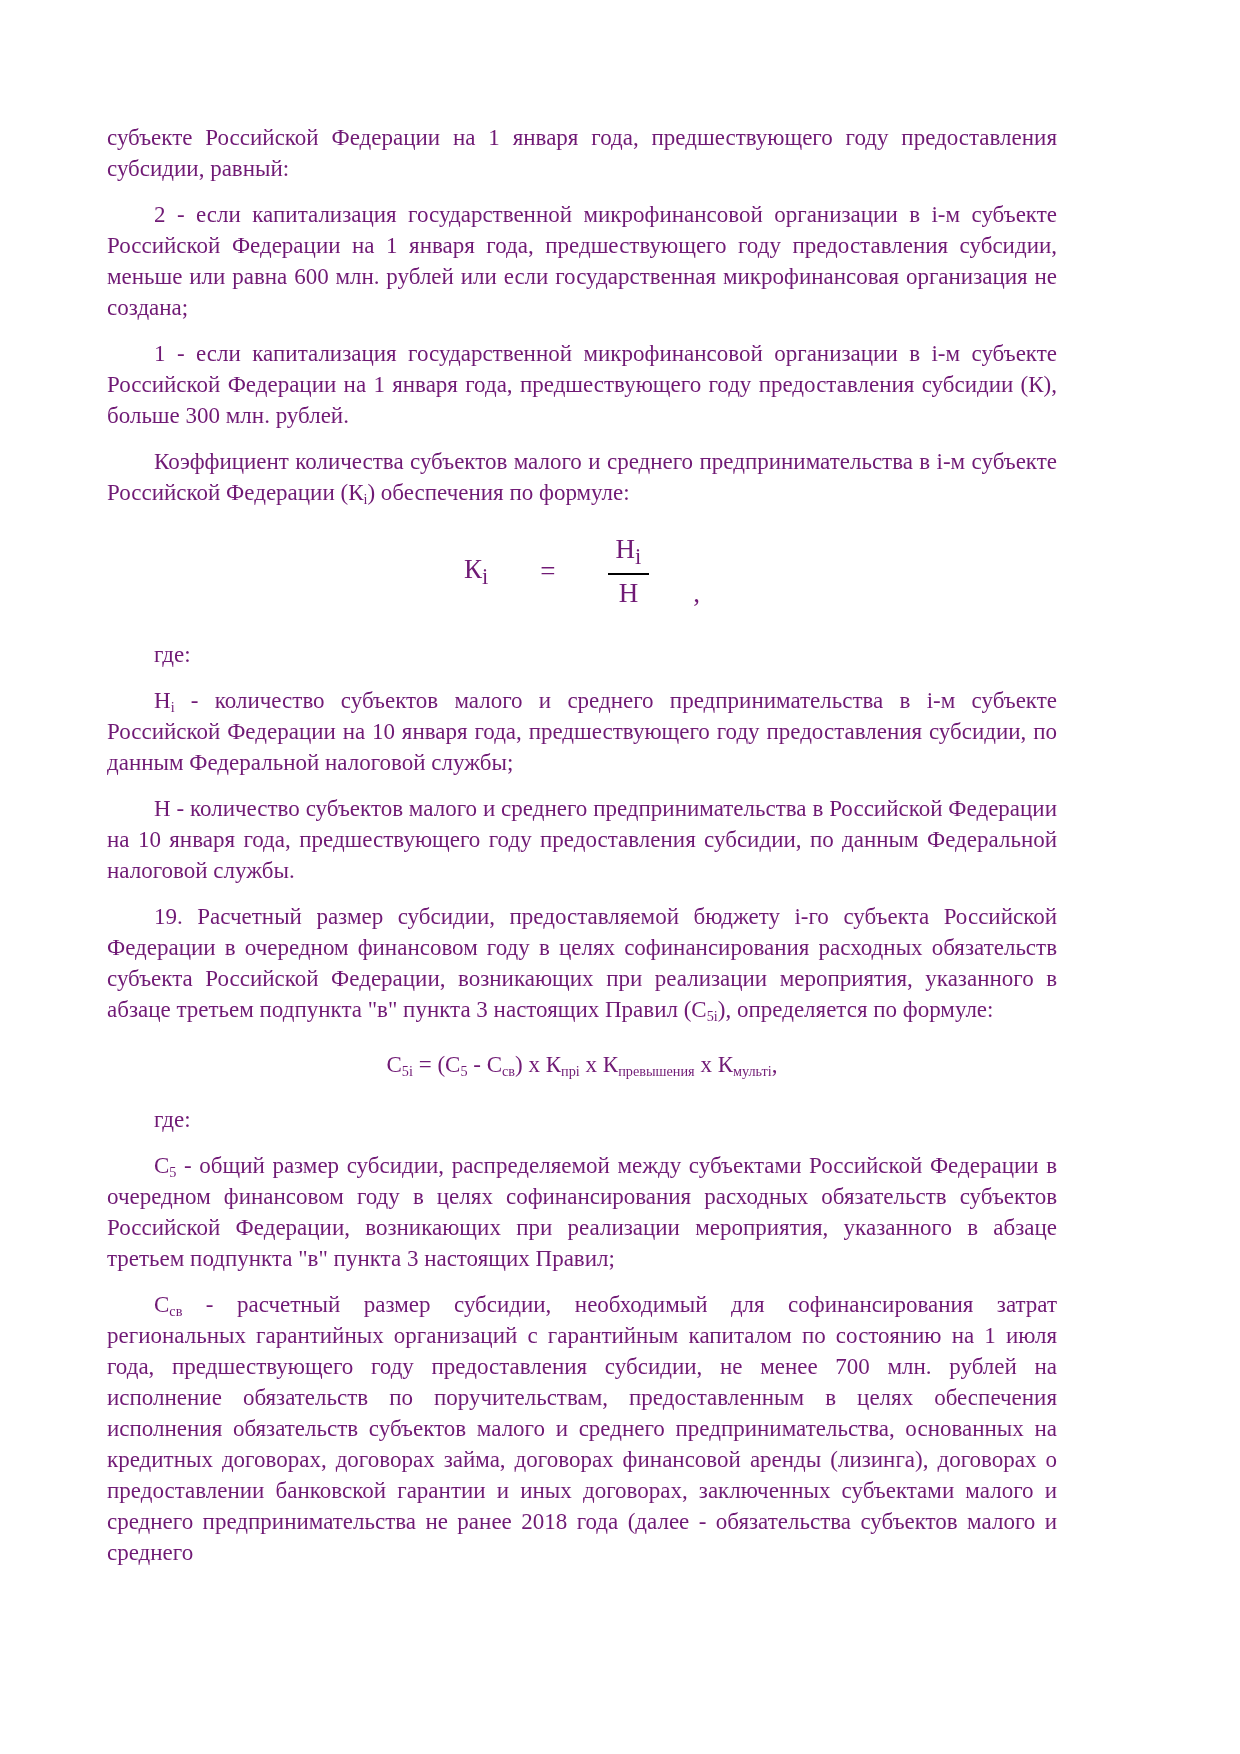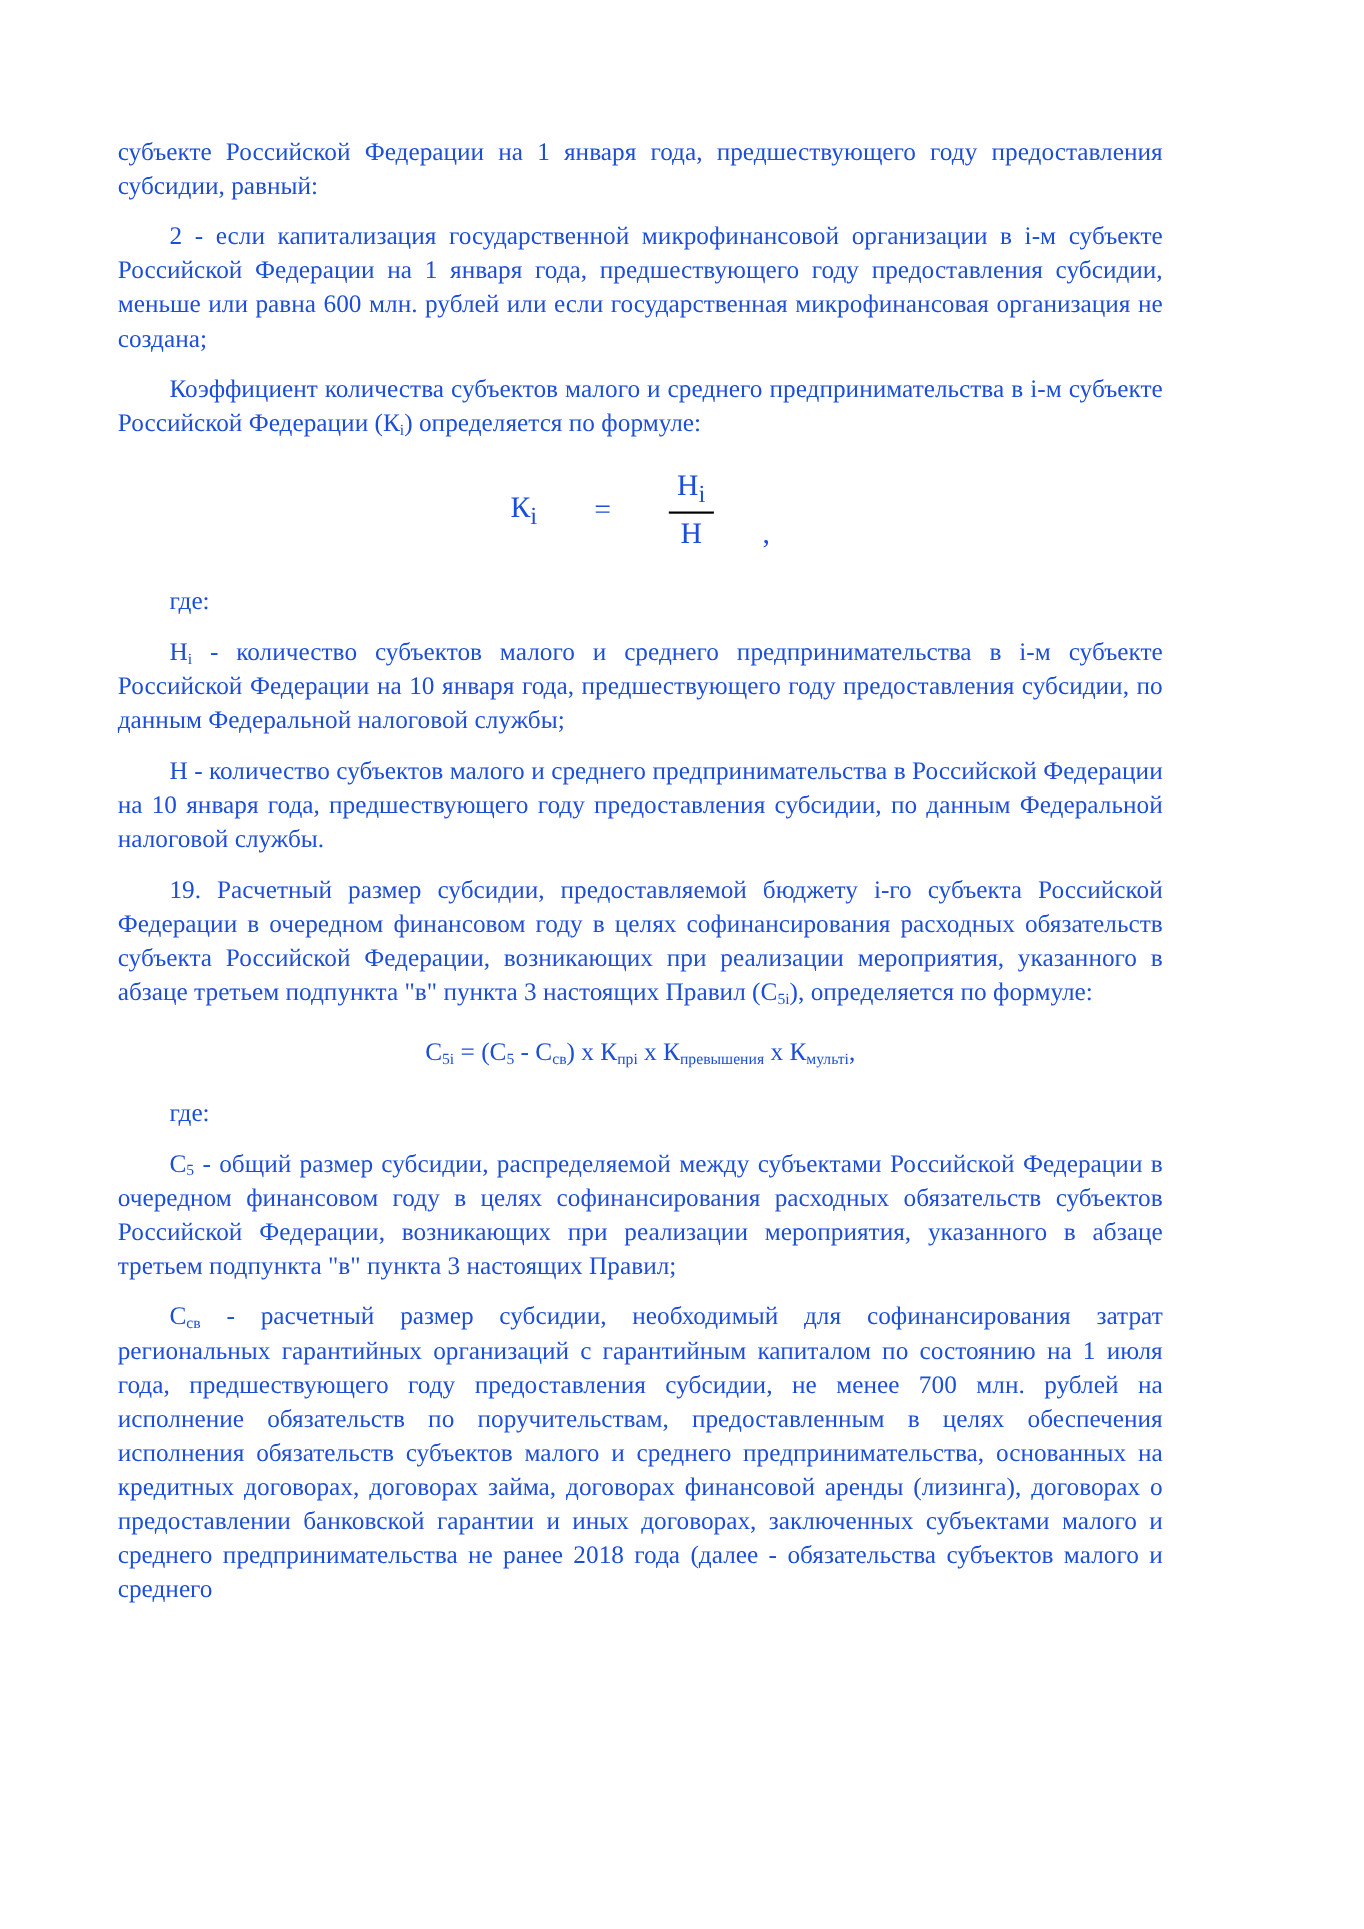--- a/index.html
+++ b/index.html
@@ -8,21 +8,21 @@
     background: #ffffff;
   }
   .page {
     position: relative;
     width: 1240px;
     height: 1754px;
     box-sizing: border-box;
     background: #ffffff;
     padding: 122px 183px 0 107px;
     font-family: "Liberation Serif", "DejaVu Serif", serif;
-    color: #1d4ed8;
+    color: #701a75;
     overflow: hidden;
   }
   .para {
     font-size: 23px;
     line-height: 31px;
     text-align: justify;
     margin: 0 0 15px 0;
   }
   .para.indent { text-indent: 47px; }
   .para sub, .formula sub {
@@ -61,22 +61,23 @@
 </style>
 </head>
 <body>
 
 <div class="page">
 
   <p class="para"><span>субъекте Российской Федерации на 1 января года, предшествующего году предоставления субсидии, равный:</span></p>
 
   <p class="para indent"><span>2 - если капитализация государственной микрофинансовой организации в i-м субъекте Российской Федерации на 1 января года, предшествующего году предоставления субсидии, меньше или равна 600 млн. рублей или если государственная микрофинансовая организация не создана;</span></p>
 
+  <p class="para indent"><span>1 - если капитализация государственной микрофинансовой организации в i-м субъекте Российской Федерации на 1 января года, предшествующего году предоставления субсидии (К), больше 300 млн. рублей.</span></p>
 
-  <p class="para indent"><span>Коэффициент количества субъектов малого и среднего предпринимательства в i-м субъекте Российской Федерации (К</span><sub>i</sub><span>) определяется по формуле:</span></p>
+  <p class="para indent"><span>Коэффициент количества субъектов малого и среднего предпринимательства в i-м субъекте Российской Федерации (К</span><sub>i</sub><span>) обеспечения по формуле:</span></p>
 
   <div class="formula-frac">
     <span><span>К</span><sub>i</sub></span>
     <span class="eq">=</span>
     <span class="frac">
       <span class="num"><span>Н</span><sub>i</sub></span>
       <span class="den">Н</span>
     </span>
     <span class="trail">,</span>
   </div>

